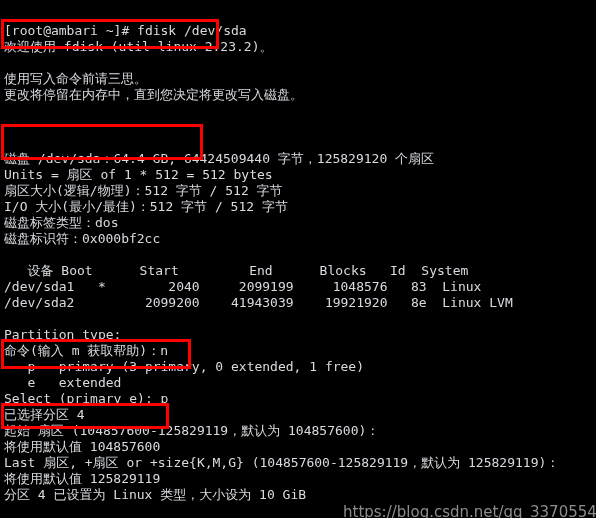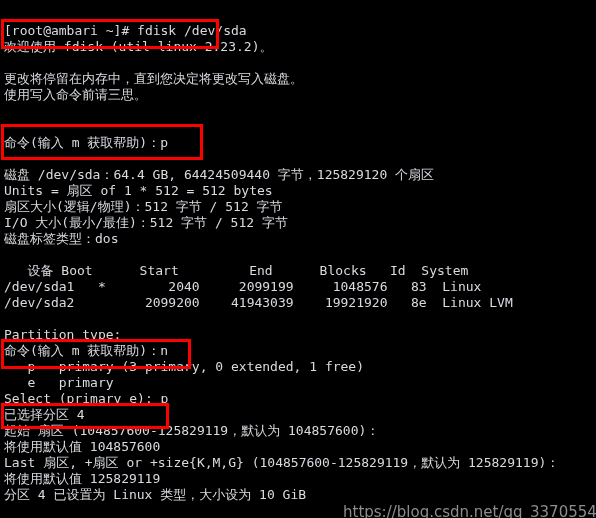--- a/index.html
+++ b/index.html
@@ -74,40 +74,40 @@
 </style>
 </head>
 <body>
 
 <div id="terminal">
 
   <div class="screen">
     <span class="line">[root@ambari ~]# fdisk /dev/sda</span>
     <span class="line">欢迎使用 fdisk (util-linux 2.23.2)。</span>
     <span class="line blank"></span>
+    <span class="line">使用写入命令前请三思。</span>
     <span class="line">更改将停留在内存中，直到您决定将更改写入磁盘。</span>
-    <span class="line">使用写入命令前请三思。</span>
     <span class="line blank"></span>
     <span class="line blank"></span>
-    <span class="line">命令(输入 m 获取帮助)：p</span>
     <span class="line blank"></span>
     <span class="line">磁盘 /dev/sda：64.4 GB, 64424509440 字节，125829120 个扇区</span>
     <span class="line">Units = 扇区 of 1 * 512 = 512 bytes</span>
     <span class="line">扇区大小(逻辑/物理)：512 字节 / 512 字节</span>
     <span class="line">I/O 大小(最小/最佳)：512 字节 / 512 字节</span>
     <span class="line">磁盘标签类型：dos</span>
+    <span class="line">磁盘标识符：0x000bf2cc</span>
     <span class="line blank"></span>
     <span class="line">   设备 Boot      Start         End      Blocks   Id  System</span>
     <span class="line">/dev/sda1   *        2040     2099199     1048576   83  Linux</span>
     <span class="line">/dev/sda2         2099200    41943039    19921920   8e  Linux LVM</span>
     <span class="line blank"></span>
     <span class="line">Partition type:</span>
     <span class="line">命令(输入 m 获取帮助)：n</span>
     <span class="line">   p   primary (3 primary, 0 extended, 1 free)</span>
-    <span class="line">   e   primary</span>
+    <span class="line">   e   extended</span>
     <span class="line">Select (primary e): p</span>
     <span class="line">已选择分区 4</span>
     <span class="line">起始 扇区 (104857600-125829119，默认为 104857600)：</span>
     <span class="line">将使用默认值 104857600</span>
     <span class="line">Last 扇区, +扇区 or +size{K,M,G} (104857600-125829119，默认为 125829119)：</span>
     <span class="line">将使用默认值 125829119</span>
     <span class="line">分区 4 已设置为 Linux 类型，大小设为 10 GiB</span>
 
   </div>
 

